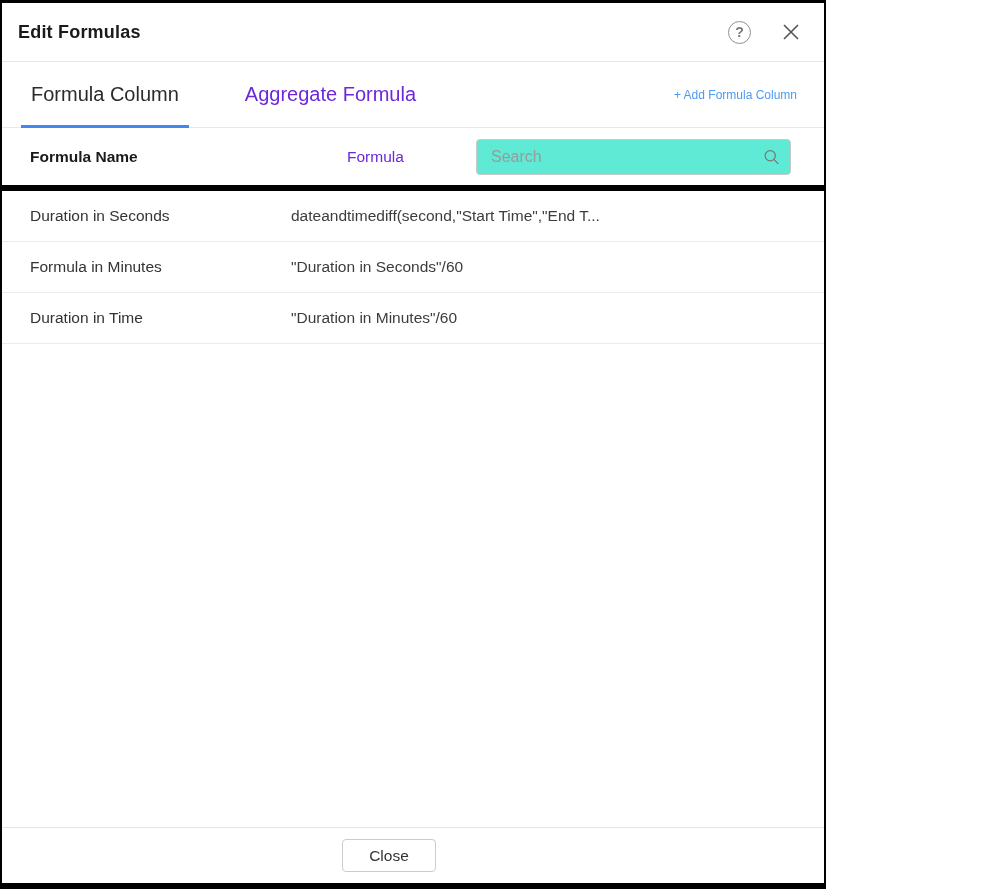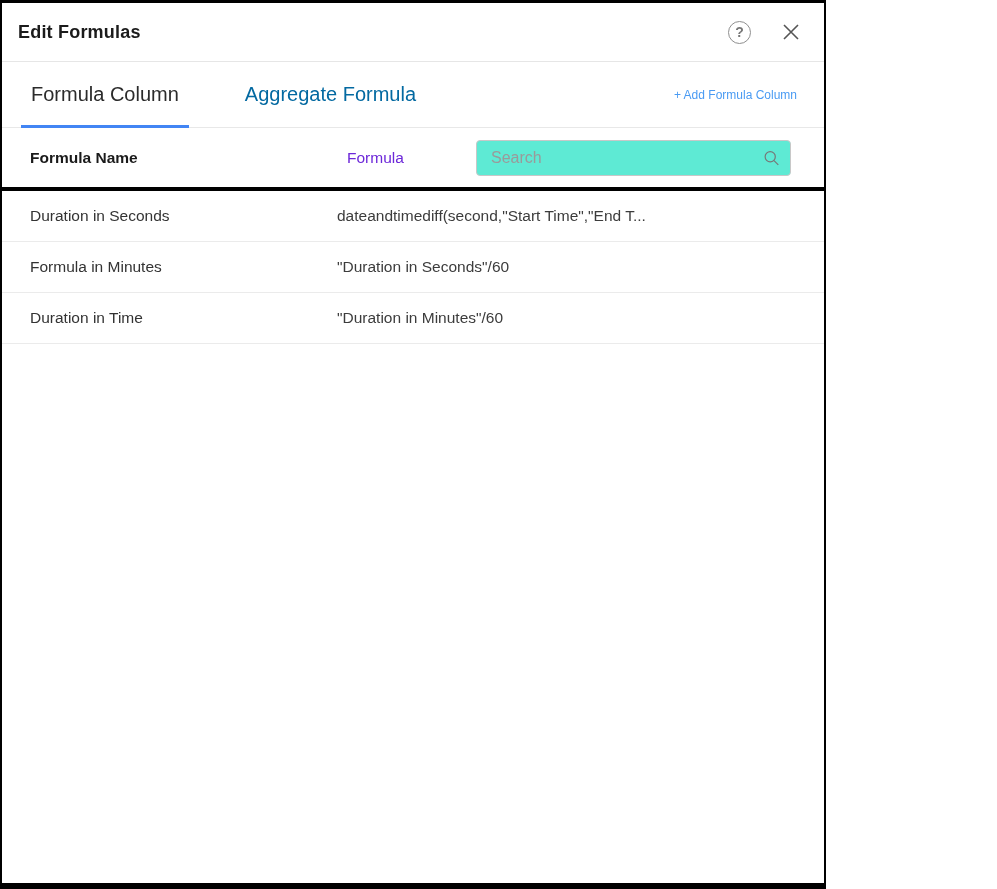--- a/index.html
+++ b/index.html
@@ -44,36 +44,36 @@
     display:flex; align-items:stretch;
     border-bottom:1px solid #e8e8e8;
     padding-left:19px; padding-right:27px;
   }
   .tab {
     display:flex; align-items:center;
     padding:0 10px;
     font-size:20px; color:#2b2b2b;
     cursor:pointer; position:relative;
   }
-  .tab.tab2 { margin-left:46px; color:#0369a1; }
+  .tab.tab2 { margin-left:46px; color:#6d28d9; }
   .tab.active::after {
     content:""; position:absolute; left:0; right:0; bottom:-1px;
     height:3px; background:#4285f4;
   }
   .tabbar-spacer { flex:1; }
   .add-link {
     display:flex; align-items:center;
     font-size:12px; color:#4a9bf3; cursor:pointer; white-space:nowrap;
   }
 
   
   .thead {
     height:63px; flex:0 0 63px;
     position:relative;
-    border-bottom:4px solid #000000;
+    border-bottom:6px solid #000000;
   }
   .th-name {
     position:absolute; left:28px; top:50%; transform:translateY(-50%);
     font-size:15.5px; font-weight:bold; color:#1a1a1a;
   }
   .th-formula {
     position:absolute; left:345px; top:50%; transform:translateY(-50%);
     font-size:15.5px; font-weight:normal; color:#6d28d9;
   }
   .search-wrap {
@@ -94,21 +94,20 @@
     width:17px; height:17px; pointer-events:none;
   }
   .search-icon svg { width:17px; height:17px; stroke:#777; stroke-width:1.4; fill:none; }
 
   
   .trow {
     height:51px; flex:0 0 51px;
     display:flex; align-items:center;
     border-bottom:1px solid #ebebeb;
     cursor:pointer;
-    gap:46px;
   }
   .td-name {
     flex:0 0 289px; padding-left:28px;
     font-size:15.5px; color:#333;
     white-space:nowrap; overflow:hidden;
   }
   .td-formula {
     flex:1; font-size:15.5px; color:#3c3c3c;
     white-space:nowrap; overflow:hidden;
   }
@@ -181,14 +180,17 @@
     <div class="td-name">Formula in Minutes</div>
     <div class="td-formula">"Duration in Seconds"/60</div>
   </div>
   <div class="trow">
     <div class="td-name">Duration in Time</div>
     <div class="td-formula">"Duration in Minutes"/60</div>
   </div>
 
   <div class="body-spacer"></div>
 
+  <div class="footer">
+    <button class="close-button">Close</button>
+  </div>
 
 </div>
 
 </body></html>

